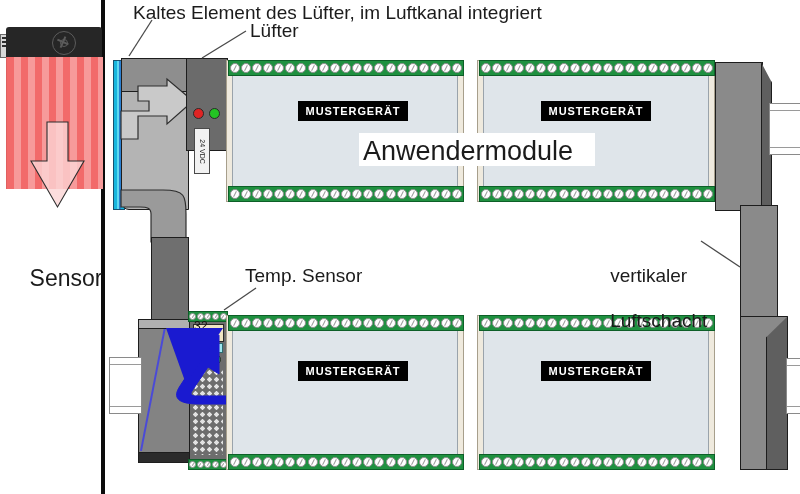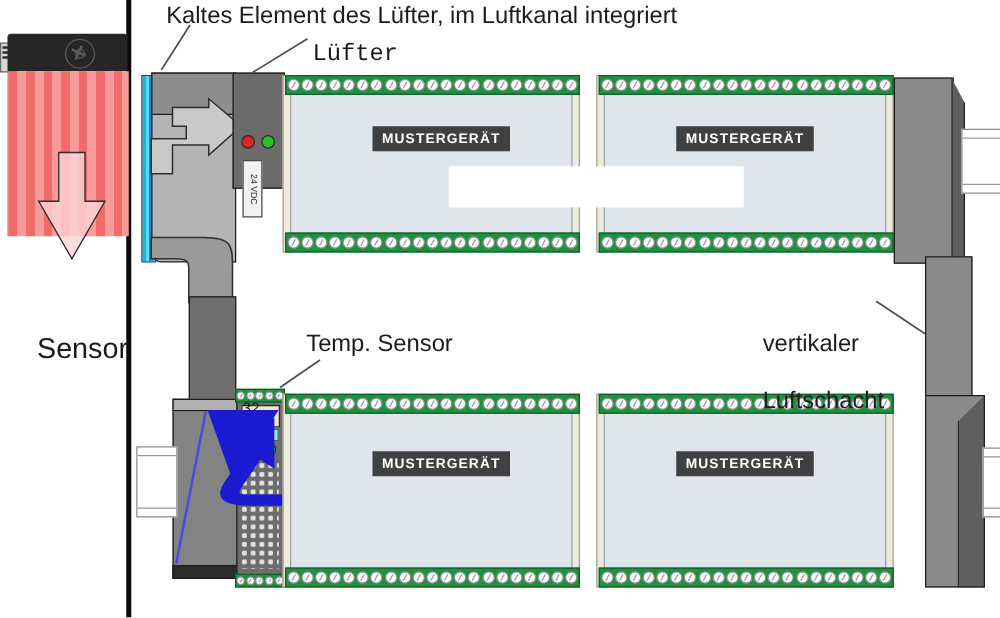--- a/index.html
+++ b/index.html
@@ -47,21 +47,21 @@
   
   .mod{position:absolute;}
   .mod .body{position:absolute;left:0;right:0;background:#dfe5ea;border:1px solid #9aa3ab;}
   .mod .frame{position:absolute;width:7px;background:#efeade;border:1px solid #a79f8c;}
   .term{position:absolute;background:#1f9040;border:1px solid #0d5f28;
         display:flex;align-items:center;justify-content:space-around;overflow:hidden;}
   .term b{display:block;width:8px;height:8px;border-radius:50%;
           background:#ffffff;border:1px solid #8f8f8f;position:relative;}
   .term b::after{content:"";position:absolute;left:50%;top:1px;bottom:1px;width:1px;
           background:#9a9a9a;transform:translateX(-50%) rotate(28deg);}
-  .musterband{position:absolute;background:#404040;display:flex;align-items:center;justify-content:center;}
+  .musterband{position:absolute;background:#000000;display:flex;align-items:center;justify-content:center;}
   .musterband span{color:#ffffff;font-weight:bold;font-size:11px;letter-spacing:.9px;}
 
   
   .fanmod{position:absolute;background:#6b6b6b;border:1.4px solid #1d1d1d;}
   .led{position:absolute;width:9px;height:9px;border-radius:50%;border:1px solid #2a2a2a;}
   .led.red{background:#e02424;}
   .led.green{background:#23c423;}
   .vdc{position:absolute;background:#f2f2f2;border:1px solid #4a4a4a;
        display:flex;align-items:center;justify-content:center;}
   .vdc span{font-size:7px;color:#1a1a1a;transform:rotate(90deg);white-space:nowrap;}
@@ -411,22 +411,23 @@
   </div>
 
   <svg class="ov">
     <line x1="129" y1="56" x2="152" y2="20" stroke="#4a4a4a" stroke-width="1.3"></line>
     <line x1="202" y1="58" x2="246" y2="31" stroke="#4a4a4a" stroke-width="1.3"></line>
     <line x1="224" y1="310" x2="256" y2="288" stroke="#4a4a4a" stroke-width="1.3"></line>
     <line x1="701" y1="241" x2="740" y2="267" stroke="#4a4a4a" stroke-width="1.3"></line>
   </svg>
 
   <div class="lbl" style="left:133px;top:2px;">Kaltes Element des Lüfter, im Luftkanal integriert</div>
-  <div class="lbl" style="left:250px;top:32px;font-family:Liberation Mono, monospace;">Lüfter</div>
+  <div class="lbl" style="left:250px;top:20px;">Lüfter</div>
   <div class="lbl" style="left:589px;top:243px;">
     <span>vertikaler</span><br>
     <span>Luftschacht</span>
   </div>
   <div class="lbl" style="left:245px;top:265px;">Temp. Sensor</div>
 
   <div class="whitebox" style="left:359px;top:133px;width:236px;height:33px;"></div>
+  <div class="lbl" style="left:363px;top:136px;font-size:27px;">Anwendermodule</div>
 
 </div>
 
 </body></html>

